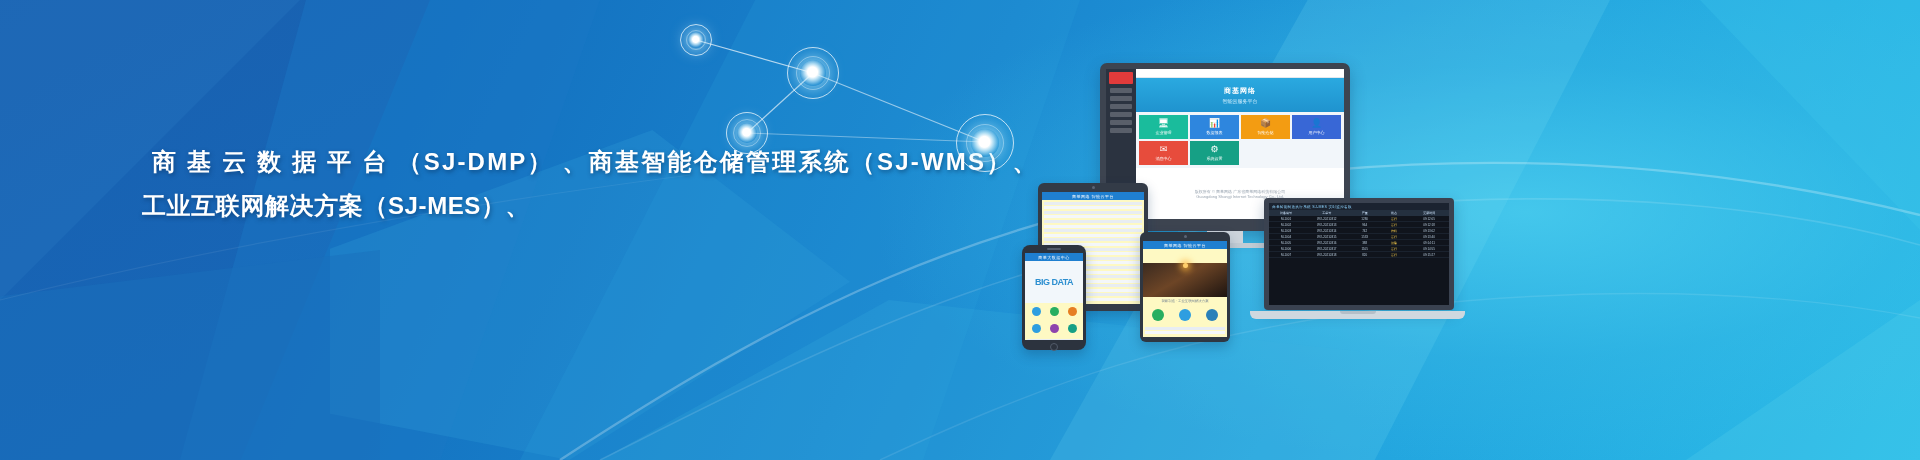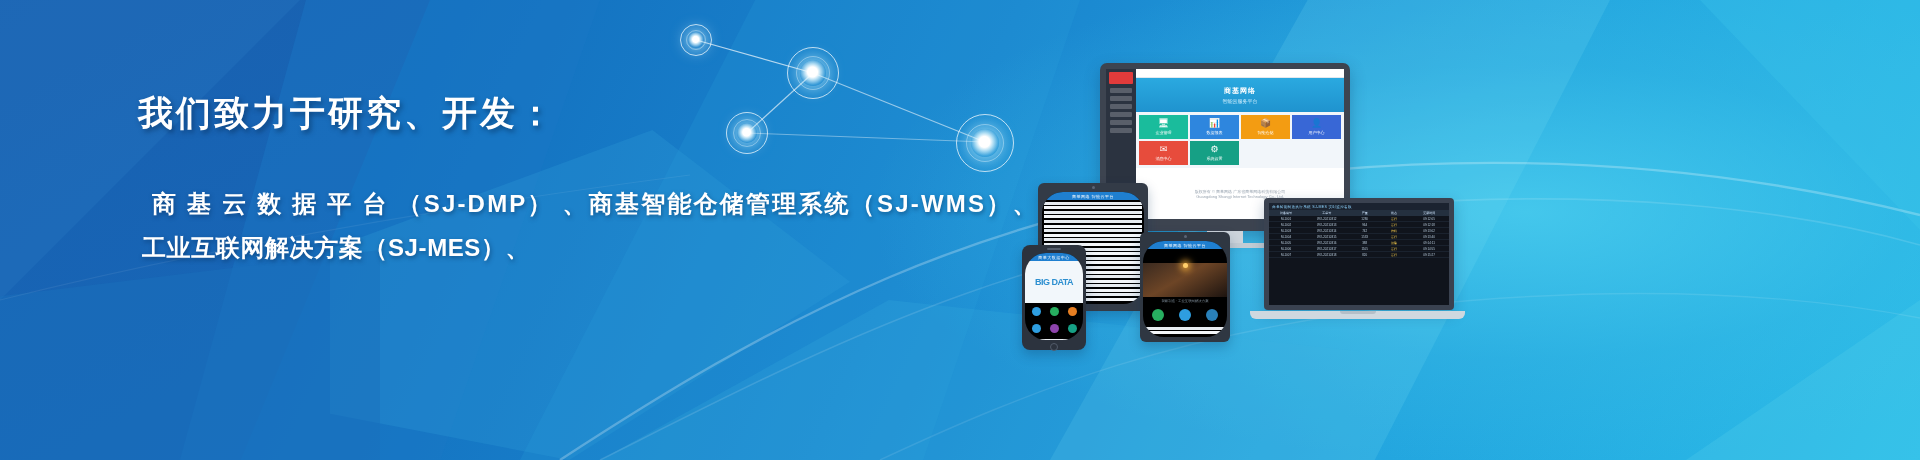--- a/index.html
+++ b/index.html
@@ -114,21 +114,21 @@
   .app-foot { flex:1; background:#ffffff; display:flex; flex-direction:column;
               align-items:center; justify-content:center; }
   .app-foot i { font-style:normal; font-size:4px; color:#9aa5b1; }
 
   
   .tablet-a { position:absolute; left:38px; top:183px; width:110px; height:128px;
               background:#333b47; border-radius:6px; padding:8px 4px;
               box-shadow:0 5px 12px rgba(10,50,90,.28); }
   .tablet-a .cam { width:3px; height:3px; background:#5b6475; border-radius:50%;
                    margin:-5px auto 3px auto; }
-  .scr { background:#000000; height:100%; overflow:hidden;border-radius:21px; }
+  .scr { background:#fef9c3; height:100%; overflow:hidden; }
   .bar-blue { height:8px; background:#1f7fd0; color:#fff; font-size:4px;
               display:flex; align-items:center; justify-content:center; letter-spacing:.5px; }
   .rowline { height:3px; margin:1.6px 2px; background:#e8edf2; }
   .rowline.alt { background:#f4f7fa; }
 
   
   .phone { position:absolute; left:22px; top:245px; width:64px; height:105px;
            background:#2c333e; border-radius:8px; padding:9px 3px 9px 3px;
            box-shadow:0 5px 12px rgba(10,50,90,.28); }
   .phone .spk { width:14px; height:2px; background:#525b6a; border-radius:2px; margin:-6px auto 3px auto; }
@@ -184,21 +184,20 @@
   <div class="shard s11"></div>
 
   <svg class="curves" viewBox="0 0 1920 460" preserveAspectRatio="none">
     <path d="M560,460 C760,330 980,200 1330,170 C1560,150 1760,175 1920,215" fill="none" stroke="rgba(255,255,255,.26)" stroke-width="2.4"></path>
     <path d="M600,460 C820,350 1030,235 1380,205 C1600,188 1790,208 1920,245" fill="none" stroke="rgba(255,255,255,.13)" stroke-width="1.6"></path>
     <path d="M880,460 C1030,390 1180,330 1420,305 C1640,283 1800,295 1920,318" fill="none" stroke="rgba(255,255,255,.10)" stroke-width="1.4"></path>
     <path d="M0,300 C200,250 420,210 690,175" fill="none" stroke="rgba(255,255,255,.07)" stroke-width="1.2"></path>
   </svg>
 
   <div class="copy">
-    <div class="headline">我们致力于研究、开发：</div>
     <div class="sublist">
       <div class="subline l1">商 基 云 数 据 平 台 （SJ-DMP） 、商基智能仓储管理系统（SJ-WMS）、</div>
       <div class="subline l2">工业互联网解决方案（SJ-MES）、</div>
     </div>
   </div>
 
   <div class="net">
     <svg width="460" height="200">
       <line x1="56" y1="30" x2="173" y2="63" stroke="rgba(255,255,255,.68)" stroke-width="1.2"></line>
       <line x1="173" y1="63" x2="107" y2="123" stroke="rgba(255,255,255,.62)" stroke-width="1.2"></line>

